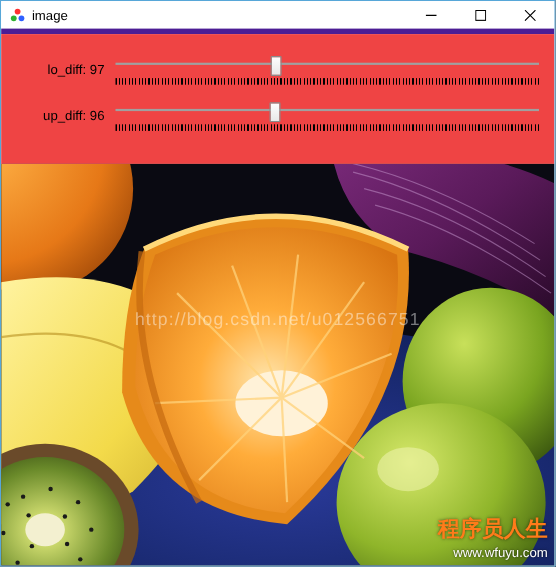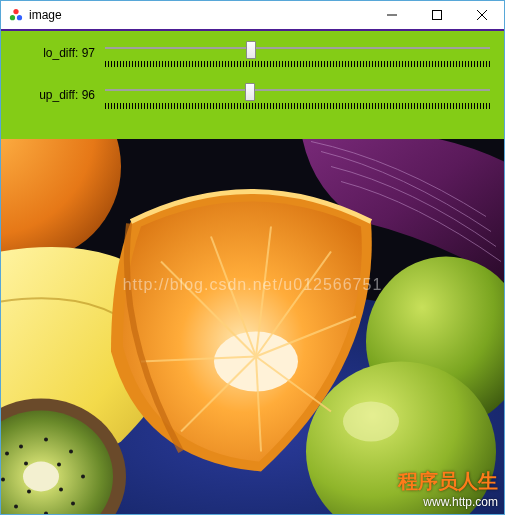--- a/index.html
+++ b/index.html
@@ -13,39 +13,39 @@
     border: 1px solid #57a7d8;
     display: flex;
     flex-direction: column;
   }
   .titlebar {
     height: 30px;
     background: #fff;
     display: flex;
     align-items: center;
     padding: 0 0 0 8px;
-    border-bottom: 2px solid #4c1d95;
+    border-bottom: 5px solid #4c1d95;
   }
   .titlebar .app-icon {
     width: 14px; height: 14px;
     margin-right: 6px;
     display: inline-flex;
   }
   .titlebar .title { flex: 0 0 auto; color: #000; }
   .titlebar .spacer { flex: 1 1 auto; }
   .win-btn {
     width: 45px; height: 29px;
     display: flex; align-items: center; justify-content: center;
     color: #000;
   }
   .win-btn svg { display: block; }
 
   .controls {
-    background: #84cc16;
-    padding: 8px 14px 14px 14px;
+    background: #ef4444;
+    padding: 18px 14px 14px 14px;
   }
   .ctl-row {
     display: flex;
     align-items: center;
     gap: 10px;
     margin-bottom: 14px;
   }
   .ctl-row:last-child { margin-bottom: 16px; }
   .ctl-label {
     width: 80px;
@@ -295,15 +295,15 @@
   <div class="watermark-center">http://blog.csdn.net/u012566751</div>
 
   <div class="arrow">
     <svg width="18" height="26" viewBox="0 0 18 26">
       <path d="M9 0 L14 14 L10 13 L11 24 L7 24 L8 13 L4 14 Z" fill="#ff2020"></path>
     </svg>
   </div>
 
   <div class="watermark-br">
     <div class="l1">程序员人生</div>
-    <div class="l2">www.http.com</div>
+    <div class="l2">www.wfuyu.com</div>
   </div>
 </div>
 
 </body></html>

